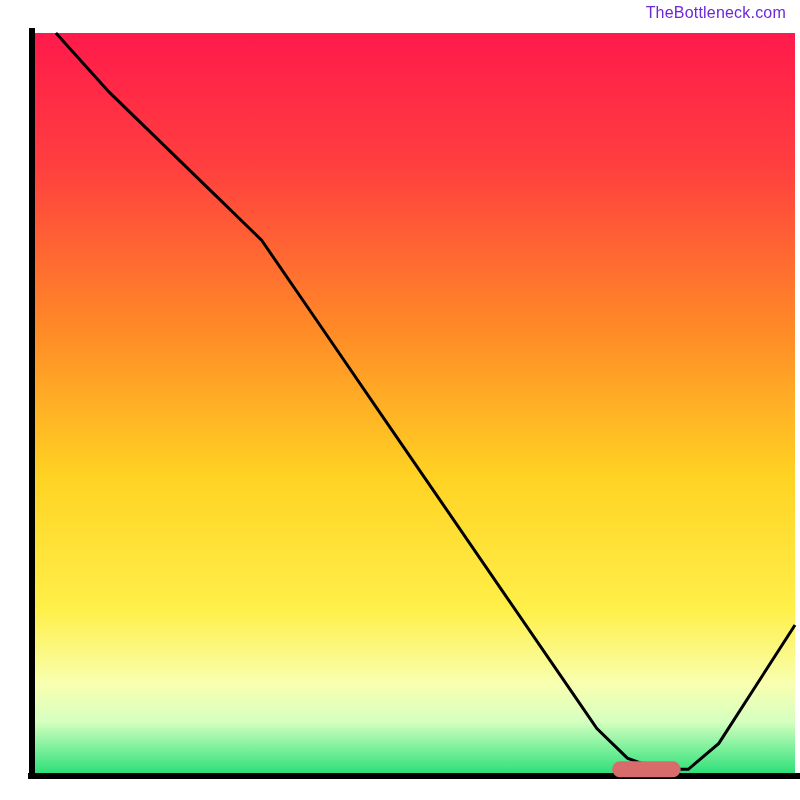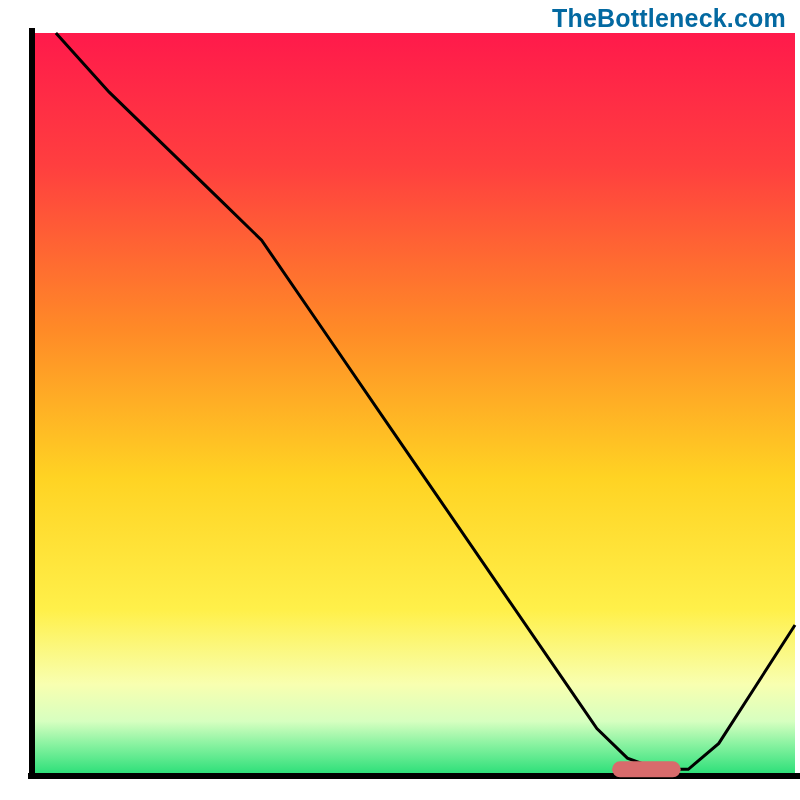--- a/index.html
+++ b/index.html
@@ -12,23 +12,23 @@
   }
   .container {
     position: relative;
     width: 800px;
     height: 800px;
   }
   .watermark {
     position: absolute;
     top: 4px;
     right: 14px;
-    font-size: 25px;
-    font-weight: bold;
-    color: #0369a1;
+    font-size: 16px;
+    font-weight: normal;
+    color: #6d28d9;
     letter-spacing: 0.2px;
     z-index: 2;
   }
   svg.chart {
     position: absolute;
     top: 0;
     left: 0;
     width: 800px;
     height: 800px;
   }

